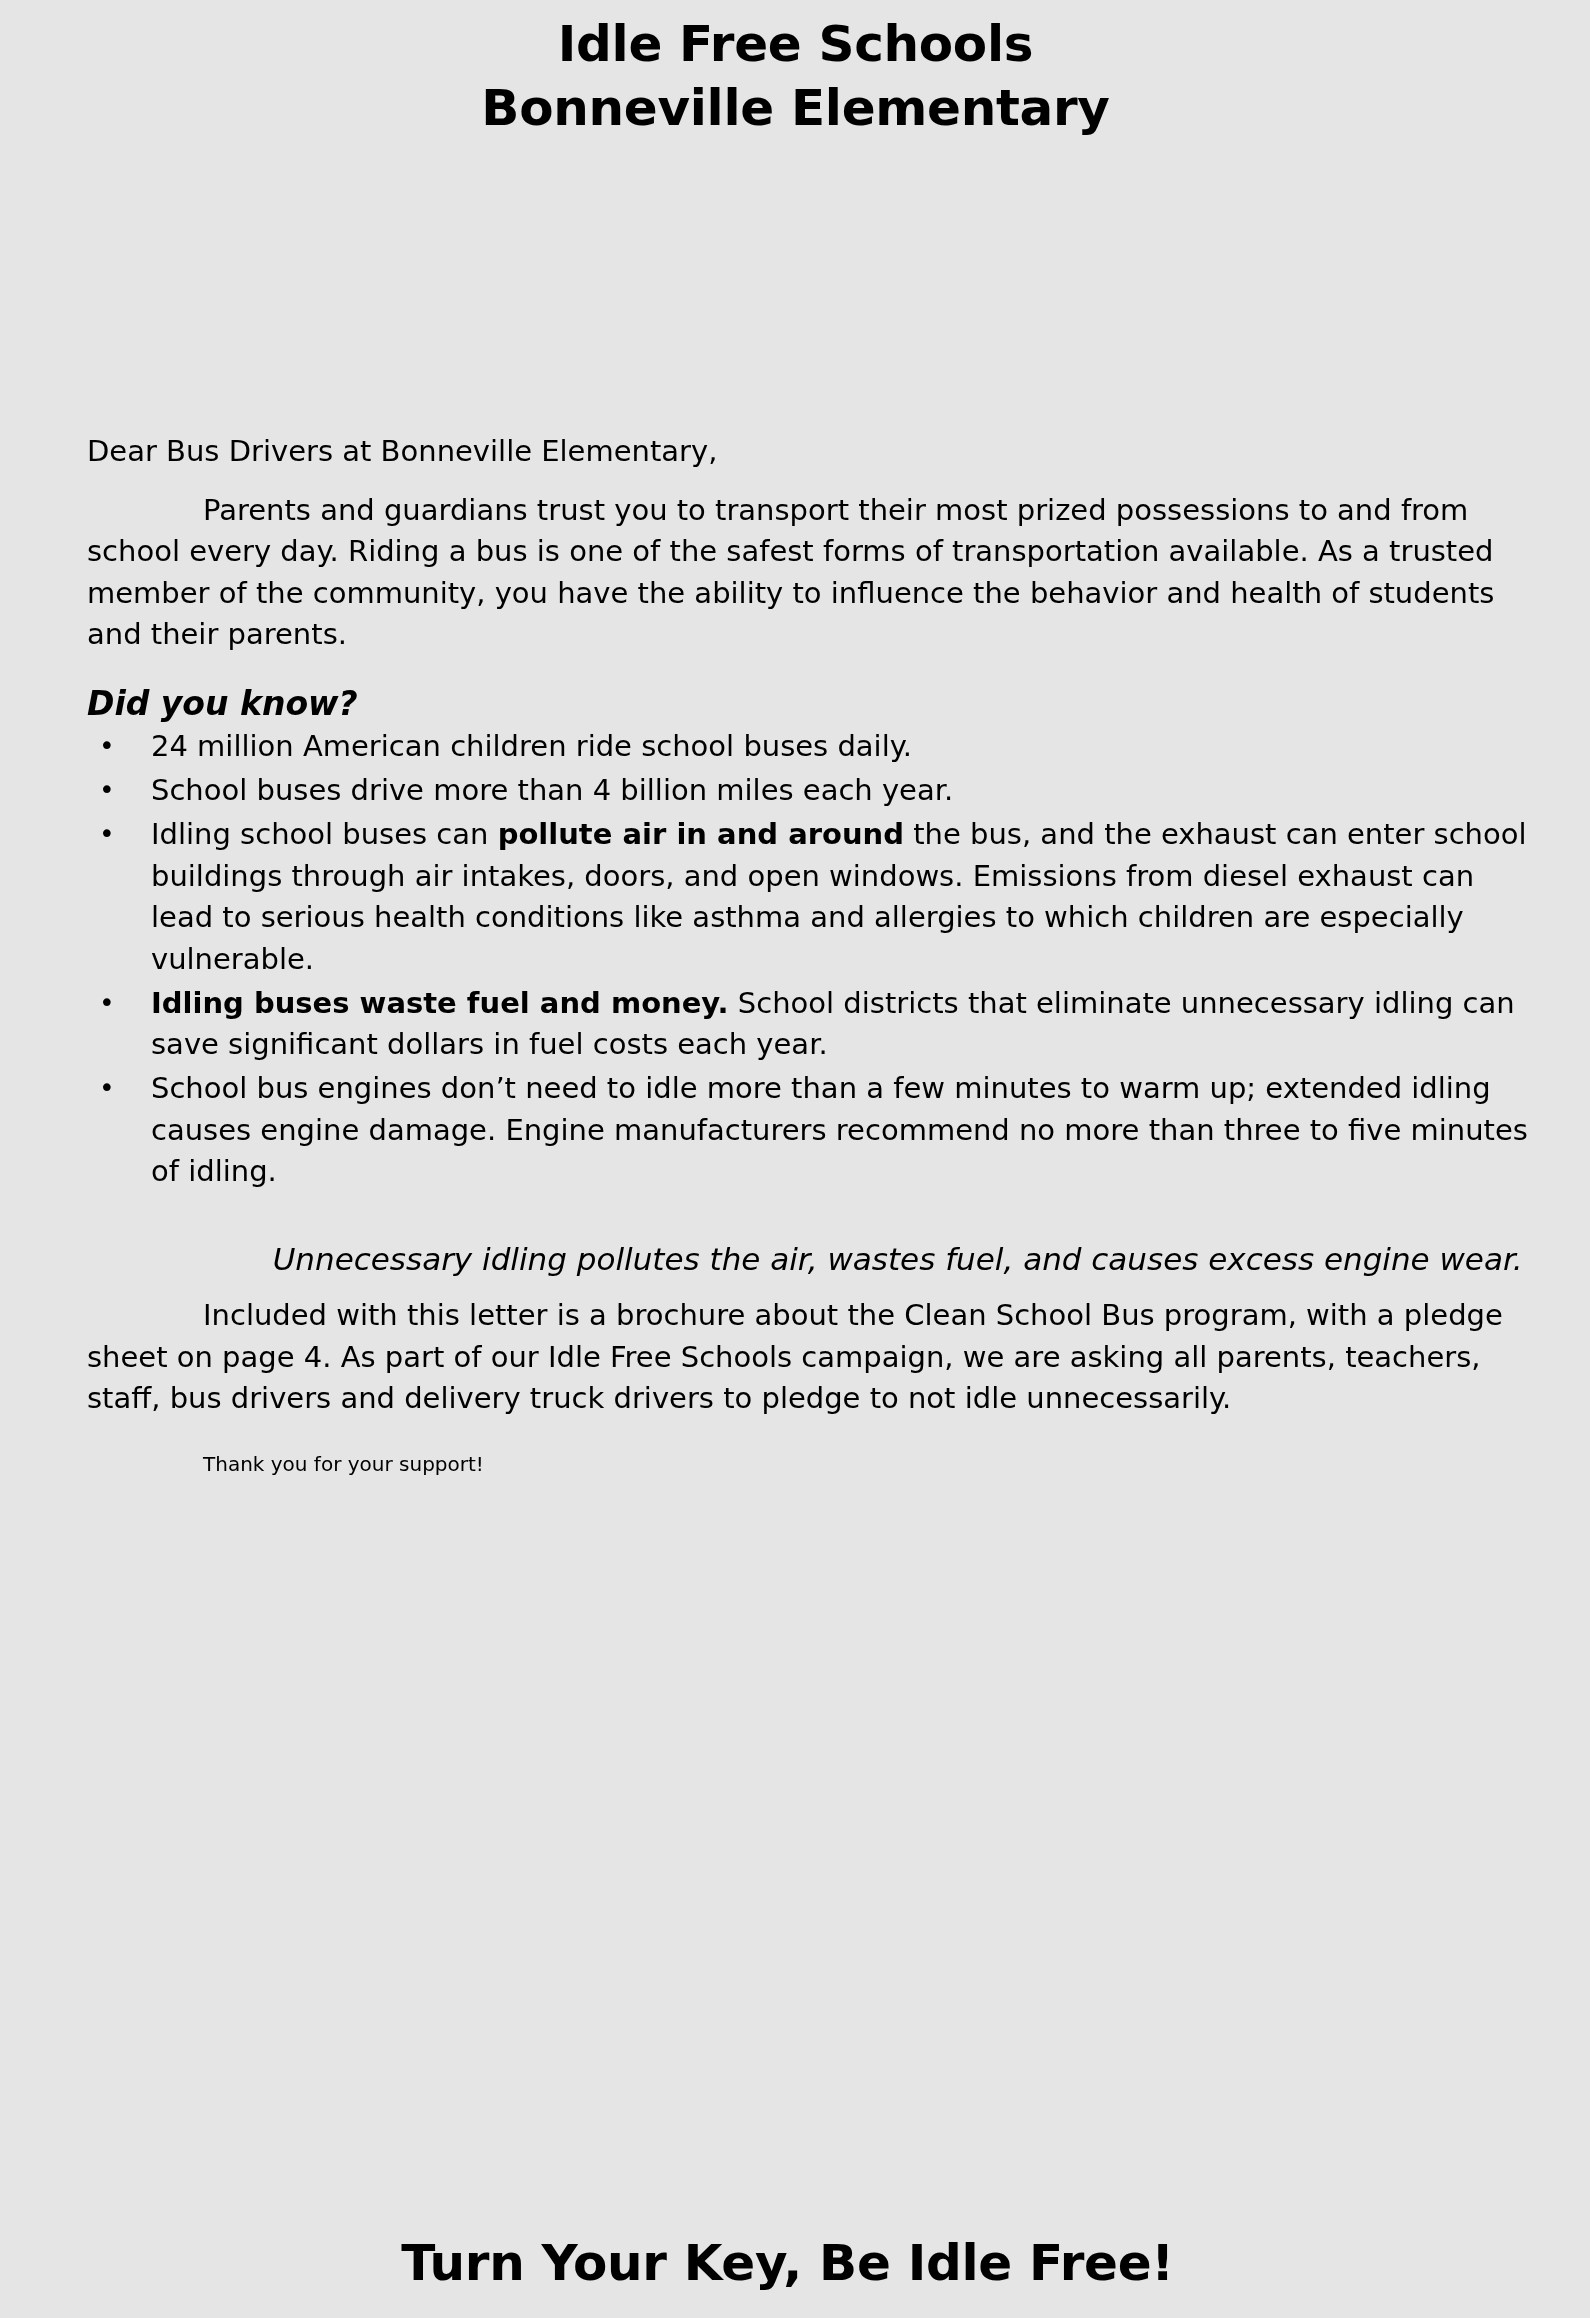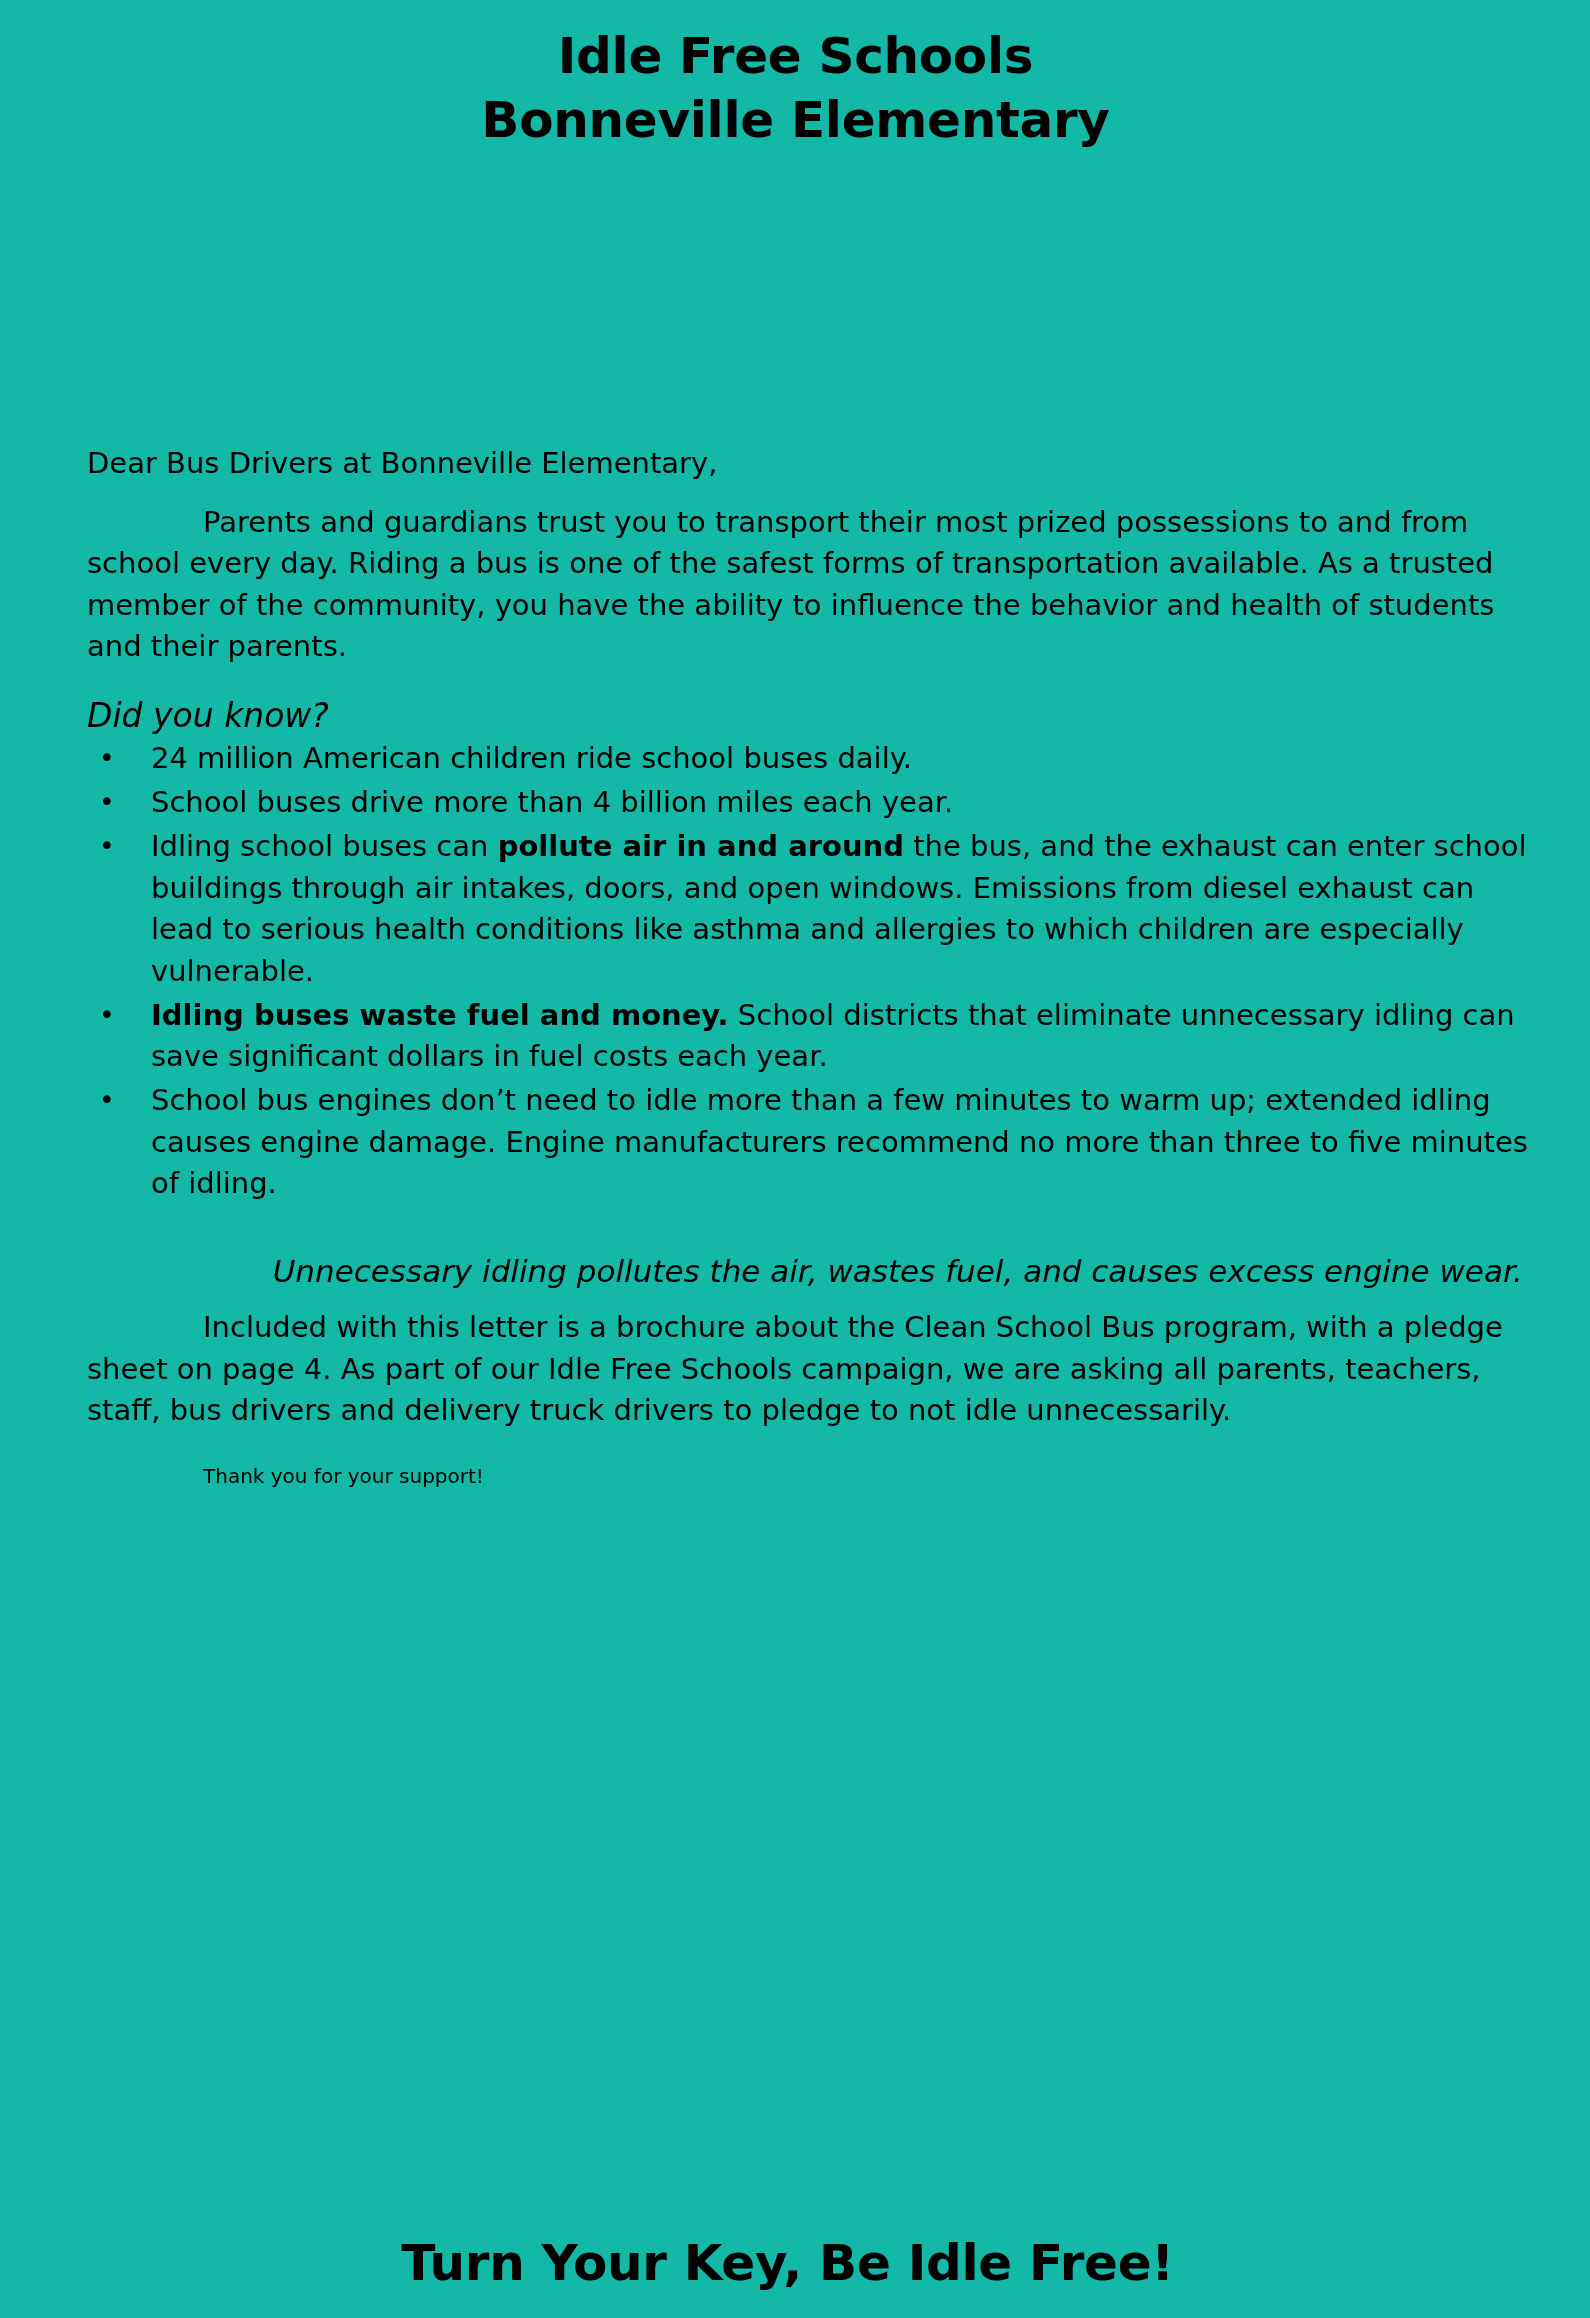--- a/index.html
+++ b/index.html
@@ -8,23 +8,23 @@
     background: #ffffff;
   }
   body {
     font-family: "DejaVu Sans", "Liberation Sans", sans-serif;
     color: #000000;
   }
   .page {
     width: 1591px;
     height: 2319px;
     position: relative;
-    background: #14b8a6;
+    background: #e5e5e5;
     box-sizing: border-box;
-    padding: 12px;
+    padding: 0;
     overflow: hidden;
   }
   .title-block {
     text-align: center;
     padding-top: 12px;
   }
   .title-line {
     font-weight: bold;
     font-size: 50px;
     line-height: 1.28;
@@ -48,21 +48,21 @@
     margin: 18.6px 0 0 0;
     text-indent: 116px;
     text-align: left;
   }
   p.para.tight {
     margin-top: 22.6px;
   }
   h2.section {
     font-style: italic;
     font-size: 33px;
-    font-weight: normal;
+    font-weight: bold;
     margin: 28px 0 2.7px 0;
     line-height: 1.2;
   }
   ul.bullets {
     list-style: none;
     margin: 0;
     padding: 0;
   }
   ul.bullets li {
     font-size: 29px;

